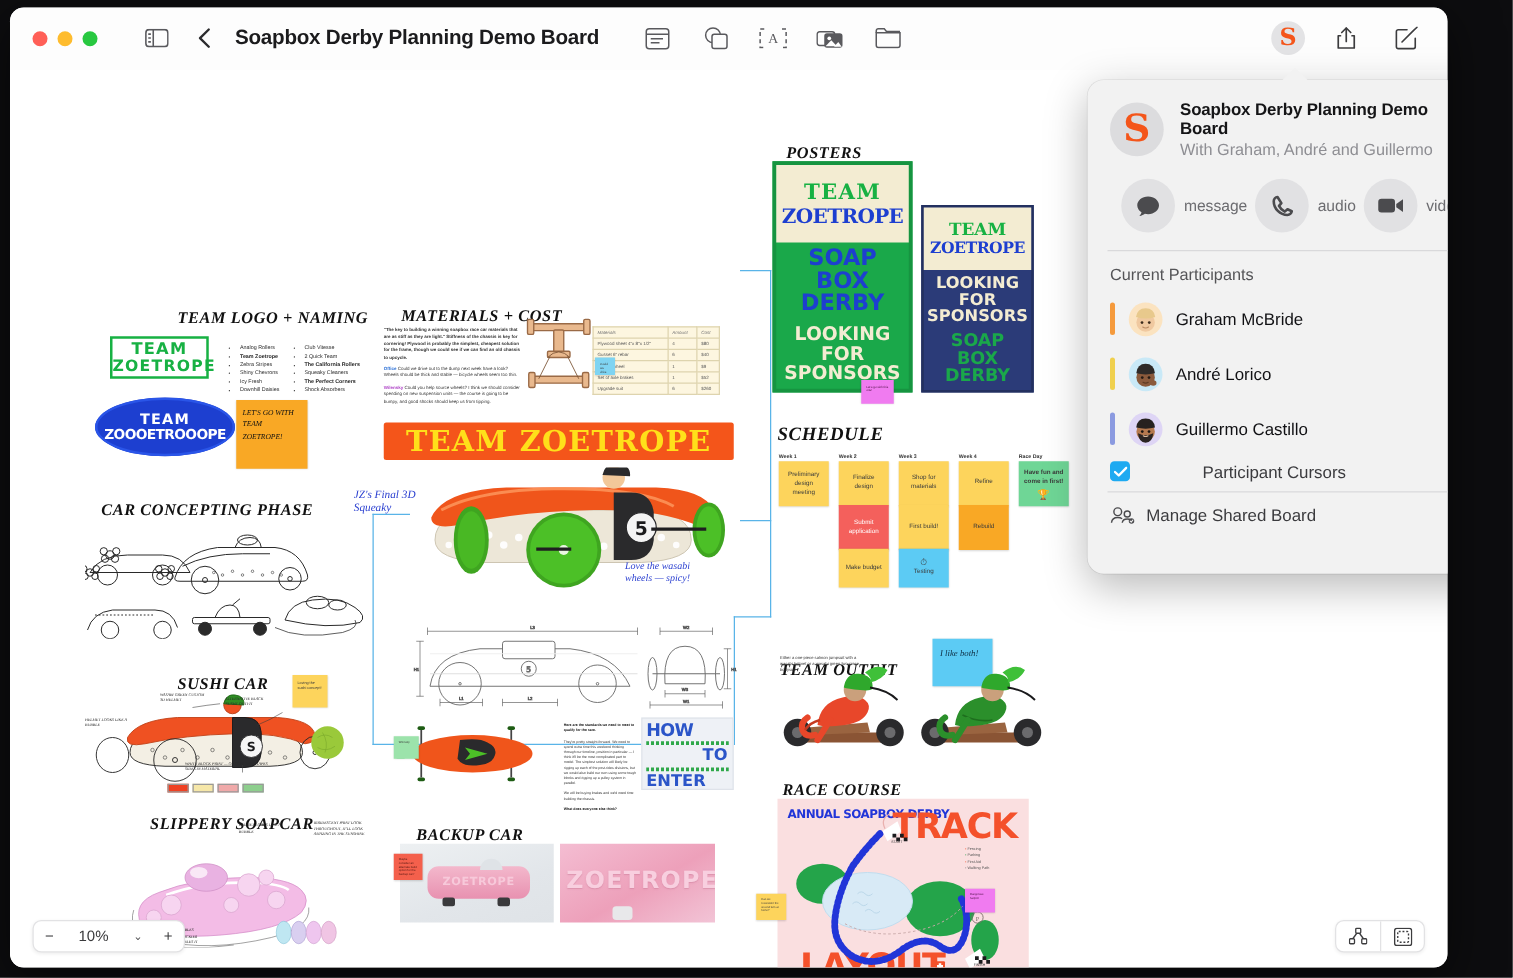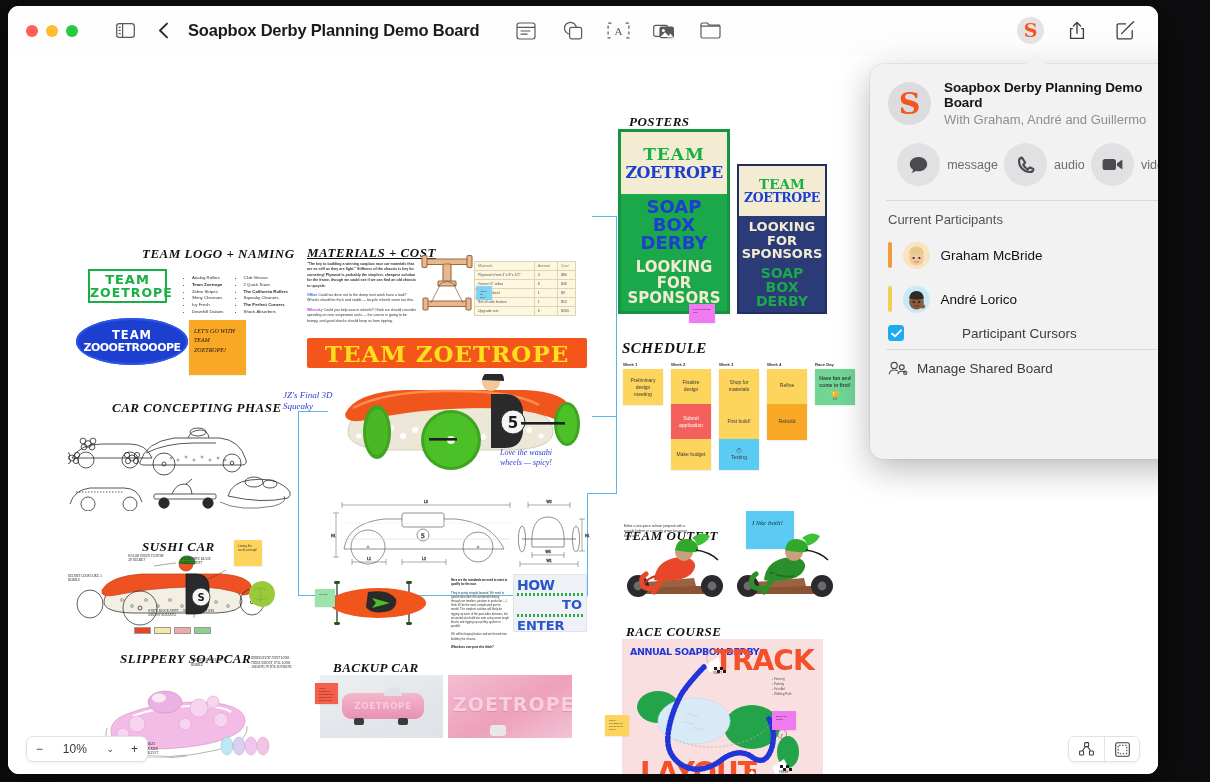--- a/index.html
+++ b/index.html
@@ -400,21 +400,21 @@
           <li style="font-weight:bold;">The California Rollers</li>
           <li>Squeaky Cleaners</li>
           <li style="font-weight:bold;">The Perfect Corners</li>
           <li>Shock Absorbers</li>
         </ul>
       </div>
     </div>
 
     <div class="sticky orange hand" style="left:181px; top:264px; width:57px; height:55px; font-size:6px; line-height:1.55; color:#111; padding:7px 5px;">LET'S GO WITH TEAM ZOETROPE!</div>
 
-    <div class="sec-title" style="left:299px; top:189px;text-decoration:underline;">MATERIALS + COST</div>
+    <div class="sec-title" style="left:313px; top:189px;">MATERIALS + COST</div>
 
     <div class="textblock" style="left:299px; top:206px;">
       <span style="font-weight:bold;">"The key to building a winning soapbox race car materials that are as stiff as they are light." Stiffness of the chassis is key for cornering! Plywood is probably the simplest, cheapest solution for the frame, though we could see if</span>
       <span style="font-weight:bold;">we can find an old chassis to upcycle.</span>
       <div style="height:4px;"></div>
       <div><span class="nm-b">Office</span>
         <span>Could we drive out to the dump next week have a look? Wheels should be thick and stable — bicycle wheels seem too thin.</span></div>
       <div style="height:4px;"></div>
       <div><span class="nm-p">Wilensky</span>
         <span>Could you help source wheels? I think we should consider spending on new suspension units — the course is going to be bumpy, and good shocks should keep us from tipping.</span></div>
@@ -474,21 +474,21 @@
       </table>
 
     <div class="sticky blue" style="left:468px; top:230px; width:16px; height:14px; font-size:2.4px; background:#7fd4f2;">
       <span>Could we drive out to the dump next week have a look? Wheels should be thick and stable — bicycle wheels seem too thin.</span>
     </div>
 
     <div class="banner" style="left:299px; top:282px; width:280px; height:30px; font-size:23px;">
       <span>TEAM ZOETROPE</span>
     </div>
 
-    <div class="sec-title" style="left:104px; top:344px;">CAR CONCEPTING PHASE</div>
+    <div class="sec-title" style="left:73px; top:344px;">CAR CONCEPTING PHASE</div>
 
     <svg class="draw" style="left:60px; top:360px;" width="225" height="95" viewBox="0 0 225 95">
       <g fill="none" stroke="#2a2a2a" stroke-width="0.8">
 
         <path d="M4 42 q8 -14 30 -14 h28 q16 0 22 14 z"></path>
         <circle cx="18" cy="44" r="8"></circle>
           <circle cx="62" cy="44" r="8"></circle>
         <g transform="translate(14,22)">
           <circle cx="6" cy="6" r="3.4"></circle>
             <circle cx="1" cy="3" r="2.9"></circle>
@@ -1054,20 +1054,34 @@
           <path d="M6 12.6 q0.8 -7.6 7.5 -7.6 q6.7 0 7.5 7.6 q-7.5 1.8 -15 0 z" fill="#2e2a28"></path>
           <circle cx="10.8" cy="16" r="1.1" fill="#241a14"></circle>
           <circle cx="16.2" cy="16" r="1.1" fill="#241a14"></circle>
           <path d="M11.4 19.8 q2.1 1.4 4.2 0" stroke="#5e3a24" stroke-width="0.9" fill="none" stroke-linecap="round"></path>
           <ellipse cx="19.6" cy="20.4" rx="2.6" ry="2.2" fill="#8a5a3c"></ellipse>
         </svg>
       </div>
       <div class="pname">André Lorico</div>
     </div>
 
+    <div class="prow">
+      <div class="pbar" style="background:#8b9ae0;"></div>
+      <div class="pav" style="background:#ded5f5;">
+        <svg width="27" height="27" viewBox="0 0 27 27">
+          <circle cx="13.5" cy="15.4" r="7.4" fill="#b5794f"></circle>
+          <path d="M6 12 q0.8 -7.2 7.5 -7.2 q6.7 0 7.5 7.2 q-7.5 1.8 -15 0 z" fill="#26211f"></path>
+          <path d="M7.4 16.6 q0.6 7.4 6.1 7.6 q5.5 -0.2 6.1 -7.6 q-6.1 3.2 -12.2 0 z" fill="#2b2422"></path>
+          <circle cx="10.8" cy="15.2" r="1.1" fill="#1b1513"></circle>
+          <circle cx="16.2" cy="15.2" r="1.1" fill="#1b1513"></circle>
+          <path d="M11.6 18.6 q1.9 1.2 3.8 0" stroke="#d8b79a" stroke-width="0.9" fill="none" stroke-linecap="round"></path>
+        </svg>
+      </div>
+      <div class="pname">Guillermo Castillo</div>
+    </div>
 
     <div class="cursor-row">
       <div class="chk">
         <svg width="11" height="9" viewBox="0 0 11 9" fill="none" stroke="#ffffff" stroke-width="1.9" stroke-linecap="round" stroke-linejoin="round">
           <polyline points="1,4.6 4,7.4 10,1.3"></polyline>
         </svg>
       </div>
       <div class="cursor-label">Participant Cursors</div>
     </div>
 

